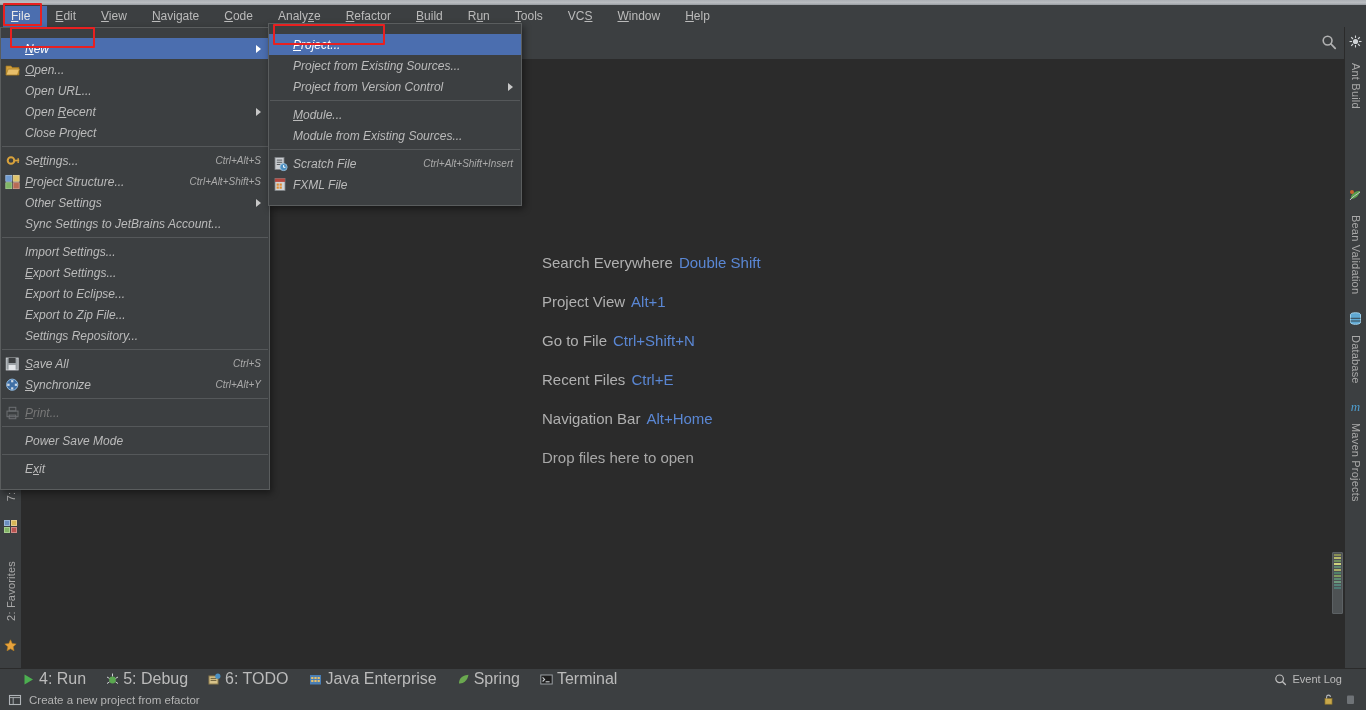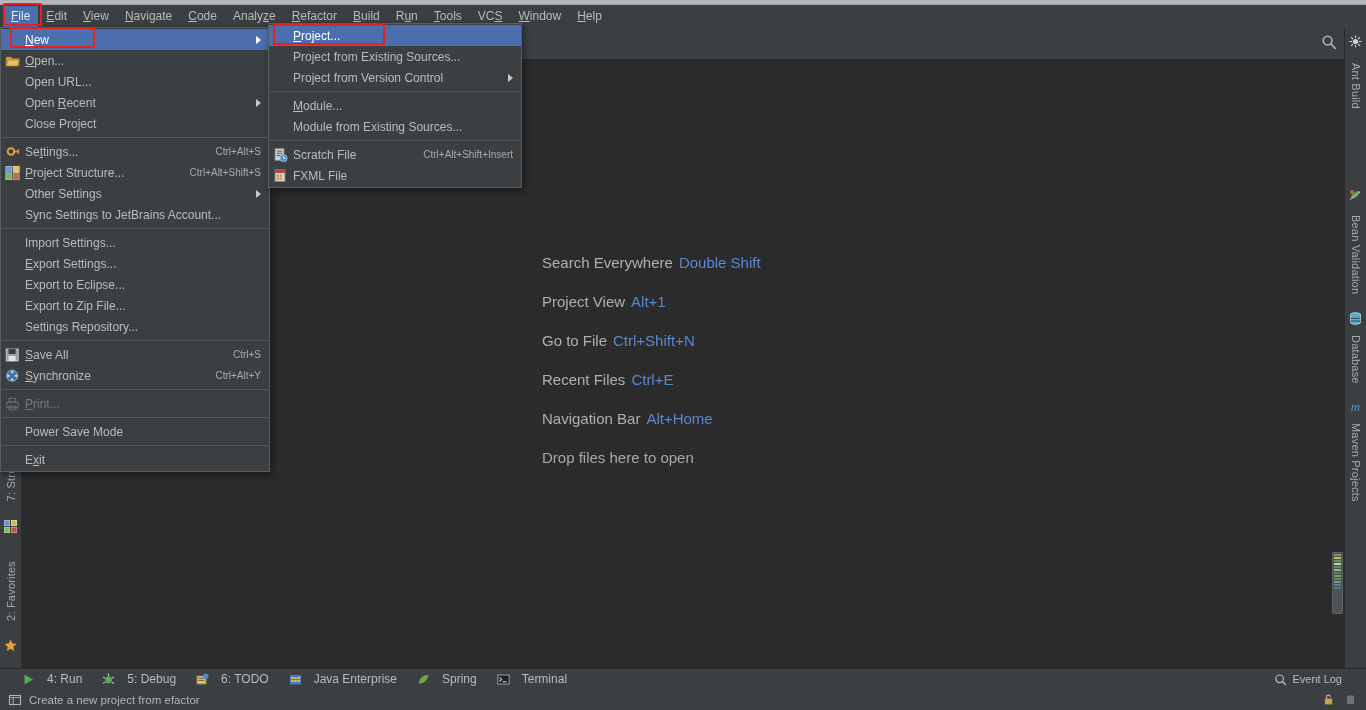--- a/index.html
+++ b/index.html
@@ -19,21 +19,21 @@
     opacity: .9;
   }
 
   
   .menubar {
     position: absolute; left: 0; top: 5px; width: 1366px; height: 22px;
     background: #3c3f41; display: flex; align-items: center;
     padding-left: 3px;
   }
   .menubar-item {
-    font-size: 12px; color: #bbbbbb; padding: 3px 8px 4px 8px;
+    font-size: 12px; color: #bbbbbb; padding: 3px 17px 4px 8px;
     line-height: 14px; white-space: nowrap; cursor: default;
   }
   .menubar-item.active { background: #4b6eaf; color: #e8e8e8; }
   .mn { text-decoration: underline; }
 
   
   .editor-bg {
     position: absolute; left: 22px; top: 27px; right: 22px; bottom: 42px;
     background: #3c3f41;
   }
@@ -90,22 +90,22 @@
   }
   .scroll-blip i { display:block; height: 2px; margin: 1px 1px; }
 
   
   .bottombar {
     position: absolute; left: 0; bottom: 21px; width: 1366px; height: 21px;
     background: #3c3f41; border-top: 1px solid #2b2b2b;
     display: flex; align-items: center; padding-left: 22px;
   }
   .btab {
-    display: flex; align-items: center; gap: 12px;
-    font-size: 12px; color: #bbbbbb; margin-right: 20px; cursor: default;
+    display: flex; align-items: center; gap: 4px;
+    font-size: 16px; color: #bbbbbb; margin-right: 20px; cursor: default;
     white-space: nowrap;
   }
   .btab .bicon { width: 13px; height: 13px; flex: none; }
   .bottombar .right-group {
     margin-left: auto; display: flex; align-items: center;
     gap: 5px; padding-right: 24px;
   }
 
   
   .statusbar {
@@ -116,22 +116,23 @@
   .statusbar .stext { font-size: 11.5px; color: #b4b4b4; white-space: nowrap; }
   .statusbar .right-group {
     margin-left: auto; display: flex; align-items: center; gap: 10px; padding-right: 10px;
   }
 
   
   .menu {
     position: absolute; background: #3c3f41;
     border: 1px solid #5a5d5e;
     box-shadow: 2px 3px 7px rgba(0,0,0,.45);
-    padding: 1px 0;
+    padding: 10px 0;
     z-index: 40;
+    font-style: italic;
   }
   #file-menu { left: 0px; top: 27px; width: 270px; }
   #new-menu  { left: 268px; top: 23px; width: 254px; }
 
   .mi {
     position: relative; display: flex; align-items: center;
     height: 21px; font-size: 12px; color: #bbbbbb;
     padding-left: 24px; padding-right: 8px; cursor: default;
     white-space: nowrap;
   }

